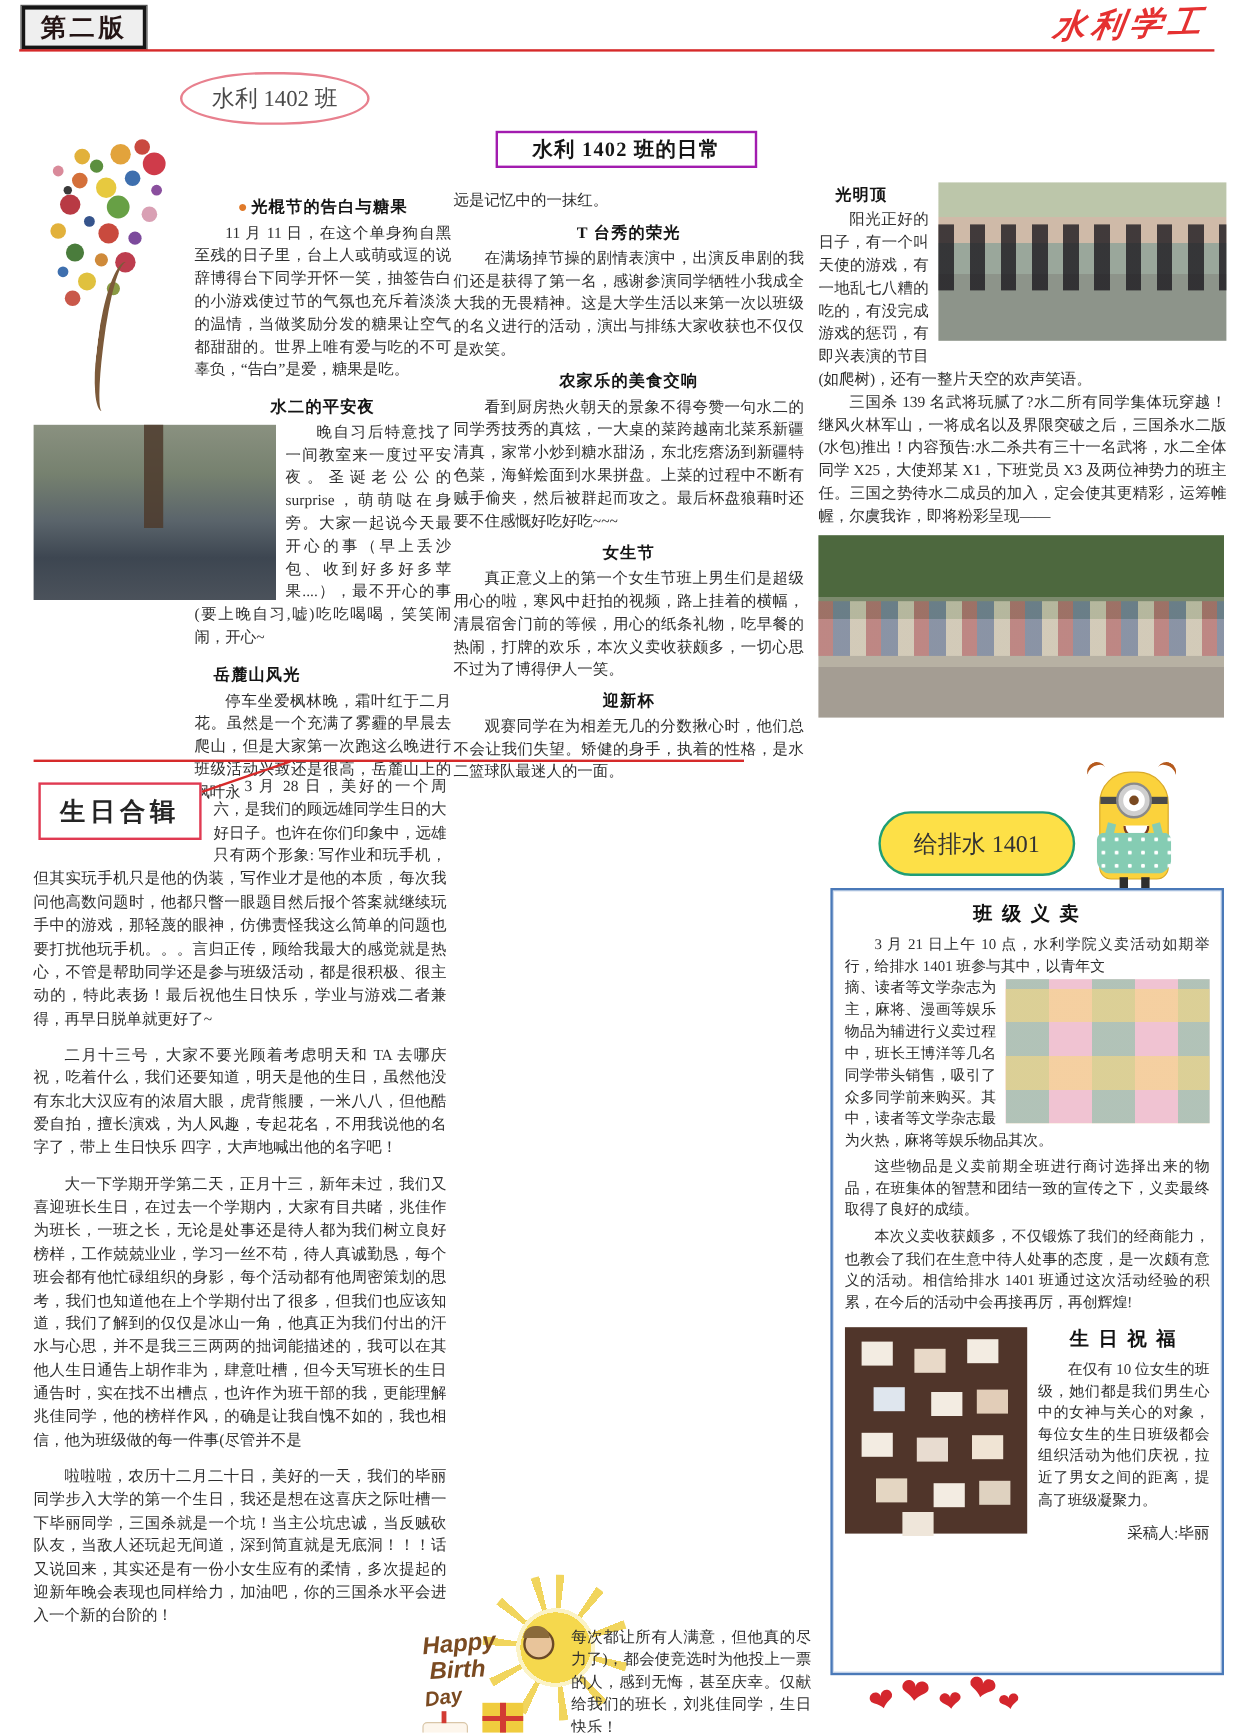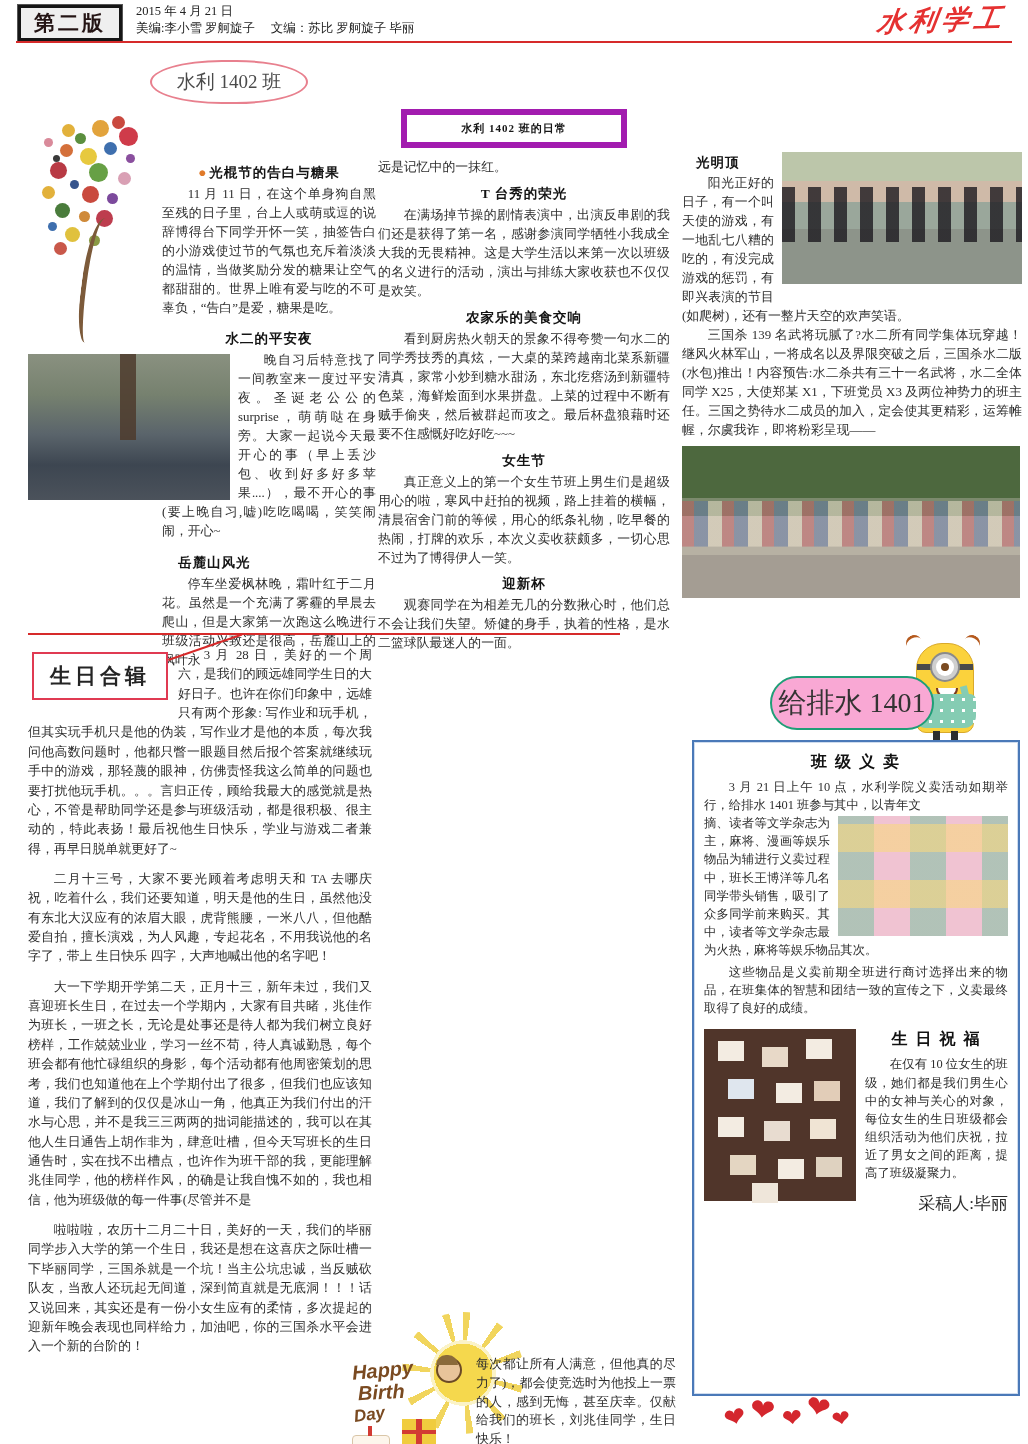--- a/index.html
+++ b/index.html
@@ -10,26 +10,26 @@
   .edition{left:18px;top:5px;width:98px;height:30px;border:3px solid #161616;outline:1px solid #555;
            background:#efefef;display:flex;align-items:center;justify-content:center;
            font-size:21px;font-weight:bold;color:#241414;letter-spacing:3px;}
   .hmeta{left:136px;top:3px;font-size:12.5px;line-height:1.35;color:#222;}
   .masthead{right:22px;top:2px;font-size:27px;font-weight:bold;font-style:italic;color:#e53131;
             letter-spacing:5px;transform:skewX(-10deg) rotate(-2deg);}
   .hrule{left:16px;top:41px;width:996px;height:2px;background:#d62a2a;}
   
   .badge1402{left:150px;top:60px;width:154px;height:40px;border:2.5px solid #e8808e;border-radius:50% / 55%;
              display:flex;align-items:center;justify-content:center;font-size:19px;color:#4a4a4a;background:#fff;}
-  .dailytitle{left:401px;top:109px;width:214px;height:27px;border:6px solid #a21caf;display:flex;align-items:center;
-              justify-content:center;font-weight:bold;font-size:11px;color:#161616;letter-spacing:1px;background:#fff;}
+  .dailytitle{left:413px;top:109px;width:214px;height:27px;border:2px solid #a21caf;display:flex;align-items:center;
+              justify-content:center;font-weight:bold;font-size:17px;color:#161616;letter-spacing:1px;background:#fff;}
   .bdaybox{width:132px;height:44px;border:2.5px solid #e03a52;display:flex;align-items:center;justify-content:center;
            font-size:21px;font-weight:bold;letter-spacing:4px;color:#242424;float:left;margin:6px 10px 6px 4px;background:#fff;}
-  .badge1401{left:770px;top:676px;width:160px;height:50px;border:2.5px solid #1f9e77;border-radius:28px;
-             display:flex;align-items:center;justify-content:center;font-size:28px;color:#333;background:#f9a8d4;}
+  .badge1401{left:732px;top:676px;width:160px;height:50px;border:2.5px solid #1f9e77;border-radius:28px;
+             display:flex;align-items:center;justify-content:center;font-size:20px;color:#333;background:#fde047;}
   .bluebox{left:692px;top:740px;width:328px;height:656px;border:2px solid #4a79b8;box-shadow:0 0 0 1px #cfdcee inset;
            box-sizing:border-box;padding:8px 10px;background:#fff;}
   
   .col{position:absolute;}
   .t{font-weight:bold;text-align:center;font-size:13.5px;margin:8px 0 3px;color:#141414;letter-spacing:1px;}
   .t.left{text-align:left;margin-left:16px;}
   .b{font-size:12.9px;line-height:1.47;text-align:justify;text-indent:2em;margin:0;}
   .b.noind{text-indent:0;}
   .sm .b{font-size:12.4px;line-height:1.46;}
   .gap{margin-top:11px;}
@@ -102,34 +102,30 @@
   .m-mouth{position:absolute;left:19px;top:44px;width:18px;height:9px;border:2px solid #7a3b20;border-top:none;border-radius:0 0 12px 12px;background:#fff;}
   .m-dress{position:absolute;left:-3px;bottom:4px;width:62px;height:34px;background:#85ccb3;border-radius:6px 6px 12px 12px;
     background-image:radial-gradient(#fff 1.6px,transparent 1.8px);background-size:11px 11px;}
   .m-strapL,.m-strapR{position:absolute;top:-8px;width:7px;height:10px;background:#85ccb3;}
   .m-strapL{left:8px;transform:rotate(14deg);} .m-strapR{right:8px;transform:rotate(-14deg);}
   .m-legL,.m-legR{position:absolute;bottom:-9px;width:7px;height:10px;background:#2e2e2e;}
   .m-legL{left:16px;} .m-legR{left:34px;}
   
   .hearts{left:724px;top:1388px;width:130px;height:52px;}
   .hearts span{position:absolute;color:#d4262d;}
-  .reporter{text-align:right;font-size:17px;margin-top:10px;}
+  .reporter{text-align:right;font-size:13px;margin-top:10px;}
   .saletitle{font-weight:bold;text-align:center;font-size:16px;letter-spacing:2px;margin:2px 0 5px;color:#111;}
   .z1{position:relative;z-index:1;}
 </style>
 </head>
 <body>
 
 <div class="page">
 
   <div class="abs edition">第二版</div>
-  <div class="abs hmeta">
-    <div>2015 年 4 月 21 日</div>
-    <div>美编:李小雪  罗舸旋子　 文编：苏比  罗舸旋子  毕丽</div>
-  </div>
   <div class="abs masthead">水利学工</div>
   <div class="abs hrule"></div>
 
   <div class="abs badge1402">水利 1402 班</div>
   <div class="abs tree">
     <div class="dots"></div>
     <div class="trunk"></div>
   </div>
   <div class="abs dailytitle">水利 1402 班的日常</div>
 
@@ -210,20 +206,21 @@
     </div>
   </div>
   <div class="abs badge1401">给排水 1401</div>
 
   <div class="abs bluebox sm">
     <div class="saletitle">班 级 义 卖</div>
     <p class="b">3 月 21 日上午 10 点，水利学院义卖活动如期举行，给排水 1401 班参与其中，以青年文</p>
     <div class="photo ph-sale"></div>
     <p class="b noind">摘、读者等文学杂志为主，麻将、漫画等娱乐物品为辅进行义卖过程中，班长王博洋等几名同学带头销售，吸引了众多同学前来购买。其中，读者等文学杂志最为火热，麻将等娱乐物品其次。</p>
     <p class="b" style="margin-top:4px;">这些物品是义卖前期全班进行商讨选择出来的物品，在班集体的智慧和团结一致的宣传之下，义卖最终取得了良好的成绩。</p>
+    <p class="b" style="clear:right;margin-top:4px;">本次义卖收获颇多，不仅锻炼了我们的经商能力，也教会了我们在生意中待人处事的态度，是一次颇有意义的活动。相信给排水 1401 班通过这次活动经验的积累，在今后的活动中会再接再厉，再创辉煌!</p>
     <div style="margin-top:8px;overflow:hidden;">
       <div class="photo ph-collage"></div>
       <div class="saletitle" style="margin-top:4px;">生 日 祝 福</div>
       <p class="b">在仅有 10 位女生的班级，她们都是我们男生心中的女神与关心的对象，每位女生的生日班级都会组织活动为他们庆祝，拉近了男女之间的距离，提高了班级凝聚力。</p>
       <div class="reporter">采稿人:毕丽</div>
     </div>
   </div>
 
   <div class="abs hearts">
     <span style="left:0;top:14px;font-size:26px;transform:rotate(-14deg);">❤</span>

